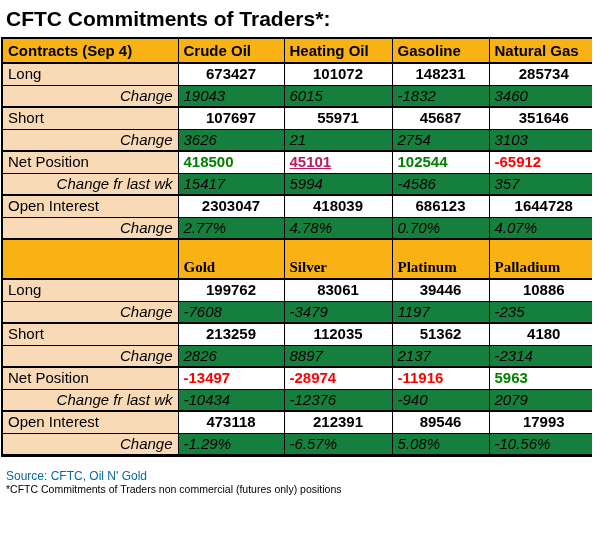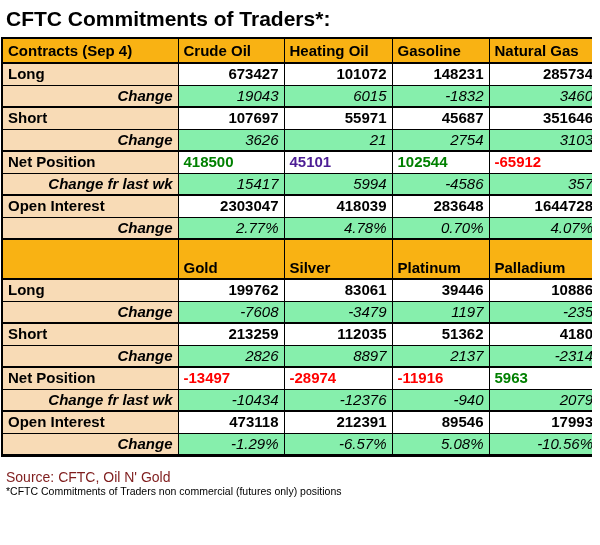--- a/index.html
+++ b/index.html
@@ -38,57 +38,58 @@
     background: var(--header-bg);
     font-weight: bold;
     border-bottom-width: 2px;
     height: 25px;
     vertical-align: middle;
   }
   tr.header-row.header2 td {
     height: 40px;
     vertical-align: bottom;
     border-top-width: 2px;
+    font-family: Liberation Serif, serif;
   }
   
   td.label {
     background: var(--label-bg);
-    font-weight: bold;
+    font-weight: normal;
     text-align: left;
   }
   td.label.change-label {
     text-align: right;
     font-style: italic;
   }
   
   tr.row-value td.cell {
     font-weight: bold;
-    text-align: right;
+    text-align: center;
     color: #000;
     background: #fff;
   }
   tr.row-change td.cell {
     font-style: italic;
     font-weight: normal;
-    text-align: right;
-    color: #000;
-    background: #86efac;
+    text-align: left;
+    color: #000;
+    background: #15803d;
   }
   tr.row-net td.cell {
     font-weight: bold;
     text-align: left;
     background: #fff;
   }
   tr.group-start td { border-top-width: 2px; }
   
   .footer { padding-left: 6px; }
   .source {
     margin-top: 12px;
-    font-size: 14px;
-    color: #7f1d1d;
+    font-size: 12px;
+    color: #0369a1;
   }
   .note {
     font-size: 10.5px;
     color: #000;
   }
 </style>
 </head>
 <body>
 
 <div class="page">
@@ -134,36 +135,36 @@
         <tr class="row-change">
           <td class="label change-label">Change</td>
           <td class="cell">3626</td>
           <td class="cell">21</td>
           <td class="cell">2754</td>
           <td class="cell">3103</td>
         </tr>
         <tr class="row-net group-start">
           <td class="label">Net Position</td>
           <td class="cell" style="color: rgb(0, 128, 0);">418500</td>
-          <td class="cell" style="color: #4c1d95;">45101</td>
+          <td class="cell" style="color: #be185d; text-decoration: underline;">45101</td>
           <td class="cell" style="color: rgb(0, 128, 0);">102544</td>
           <td class="cell" style="color: rgb(255, 0, 0);">-65912</td>
         </tr>
         <tr class="row-change">
           <td class="label change-label">Change fr last wk</td>
           <td class="cell">15417</td>
           <td class="cell">5994</td>
           <td class="cell">-4586</td>
           <td class="cell">357</td>
         </tr>
         <tr class="row-value group-start">
           <td class="label">Open Interest</td>
           <td class="cell">2303047</td>
           <td class="cell">418039</td>
-          <td class="cell">283648</td>
+          <td class="cell">686123</td>
           <td class="cell">1644728</td>
         </tr>
         <tr class="row-change">
           <td class="label change-label">Change</td>
           <td class="cell">2.77%</td>
           <td class="cell">4.78%</td>
           <td class="cell">0.70%</td>
           <td class="cell">4.07%</td>
         </tr>
       </tbody>

